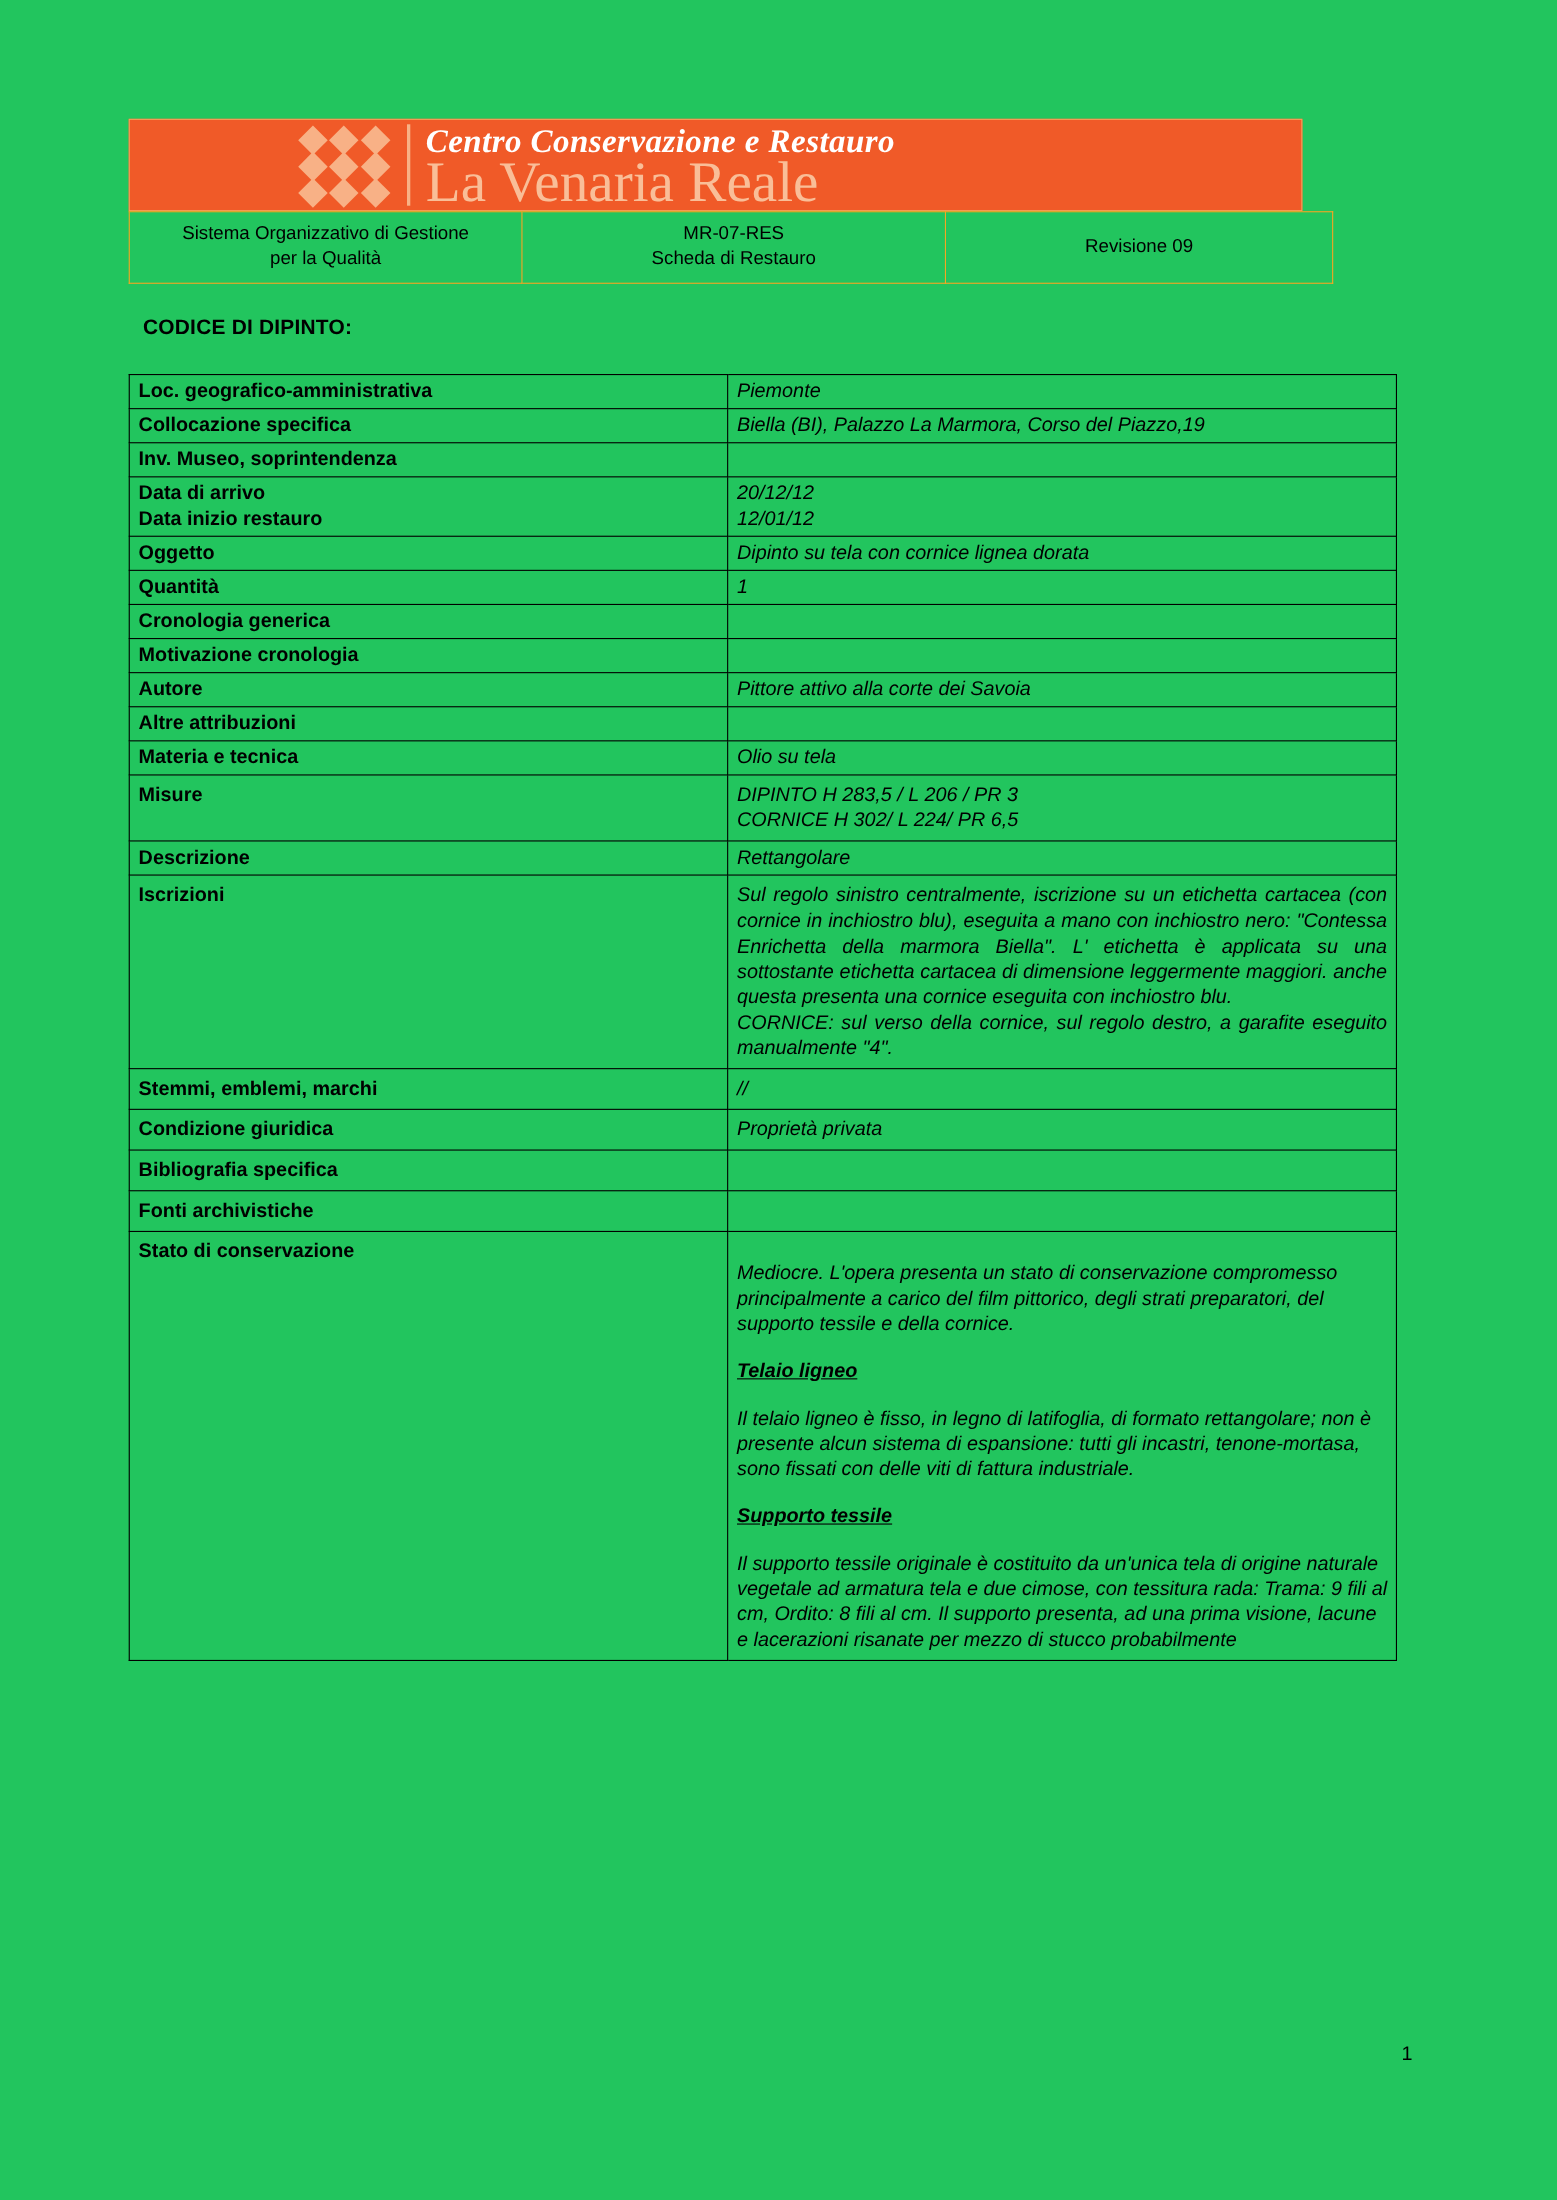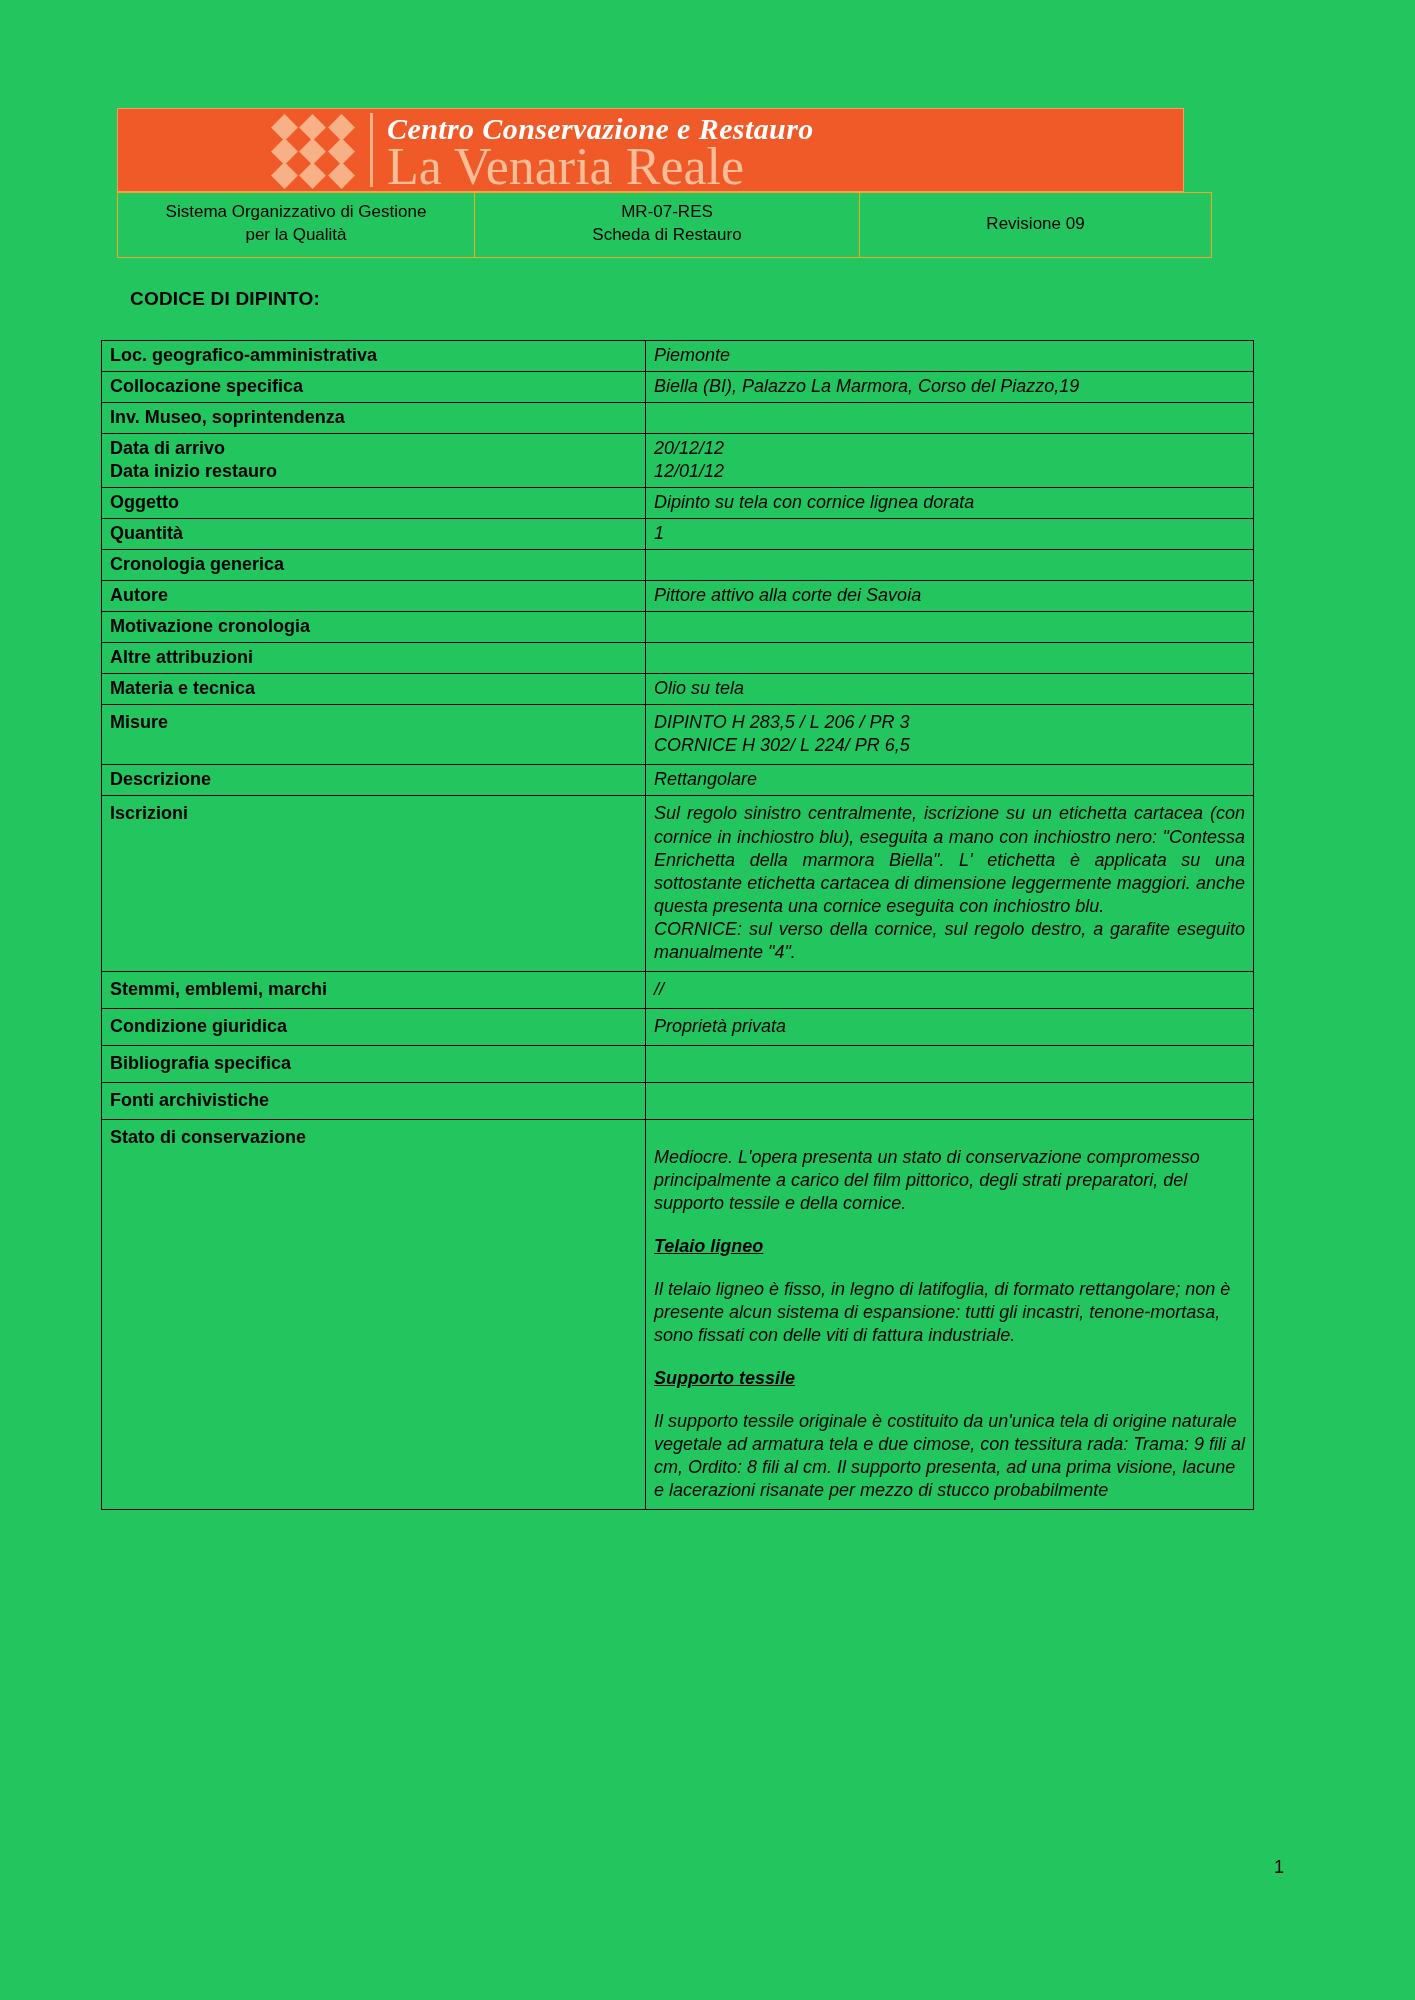--- a/index.html
+++ b/index.html
@@ -124,21 +124,21 @@
     left: 130px;
     top: 288px;
     font-size: 19px;
     font-weight: bold;
     letter-spacing: 0.2px;
   }
 
   
   .main-table {
     position: absolute;
-    left: 101px;
+    left: 117px;
     top: 340px;
     width: 1152px;
     border-collapse: collapse;
     table-layout: fixed;
   }
   .main-table td {
     border: 1px solid #000000;
     vertical-align: top;
     font-size: 18px;
     line-height: 1.28;
@@ -261,27 +261,27 @@
       <td class="val">1</td>
     </tr>
 
 
     <tr>
       <td class="lbl">Cronologia generica</td>
       <td class="val"></td>
     </tr>
 
     <tr>
+      <td class="lbl">Motivazione cronologia</td>
+      <td class="val"></td>
+    </tr>
+
+    <tr>
       <td class="lbl">Autore</td>
       <td class="val">Pittore attivo alla corte dei Savoia</td>
-    </tr>
-
-    <tr>
-      <td class="lbl">Motivazione cronologia</td>
-      <td class="val"></td>
     </tr>
 
     <tr>
       <td class="lbl">Altre attribuzioni</td>
       <td class="val"></td>
     </tr>
 
     <tr>
       <td class="lbl">Materia e tecnica</td>
       <td class="val">Olio su tela</td>

